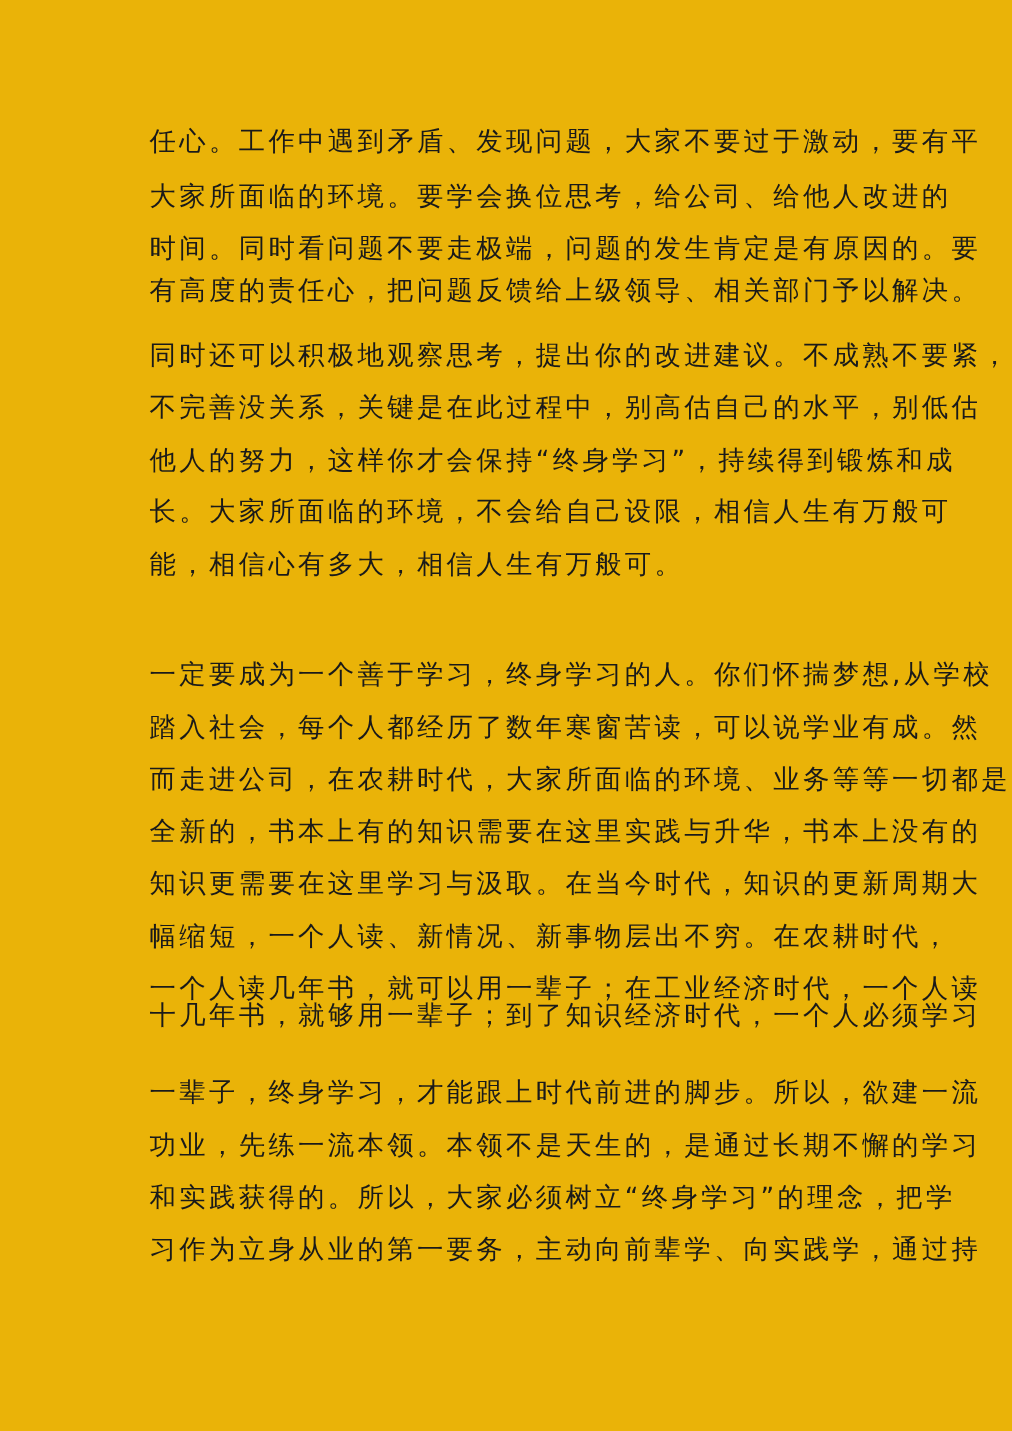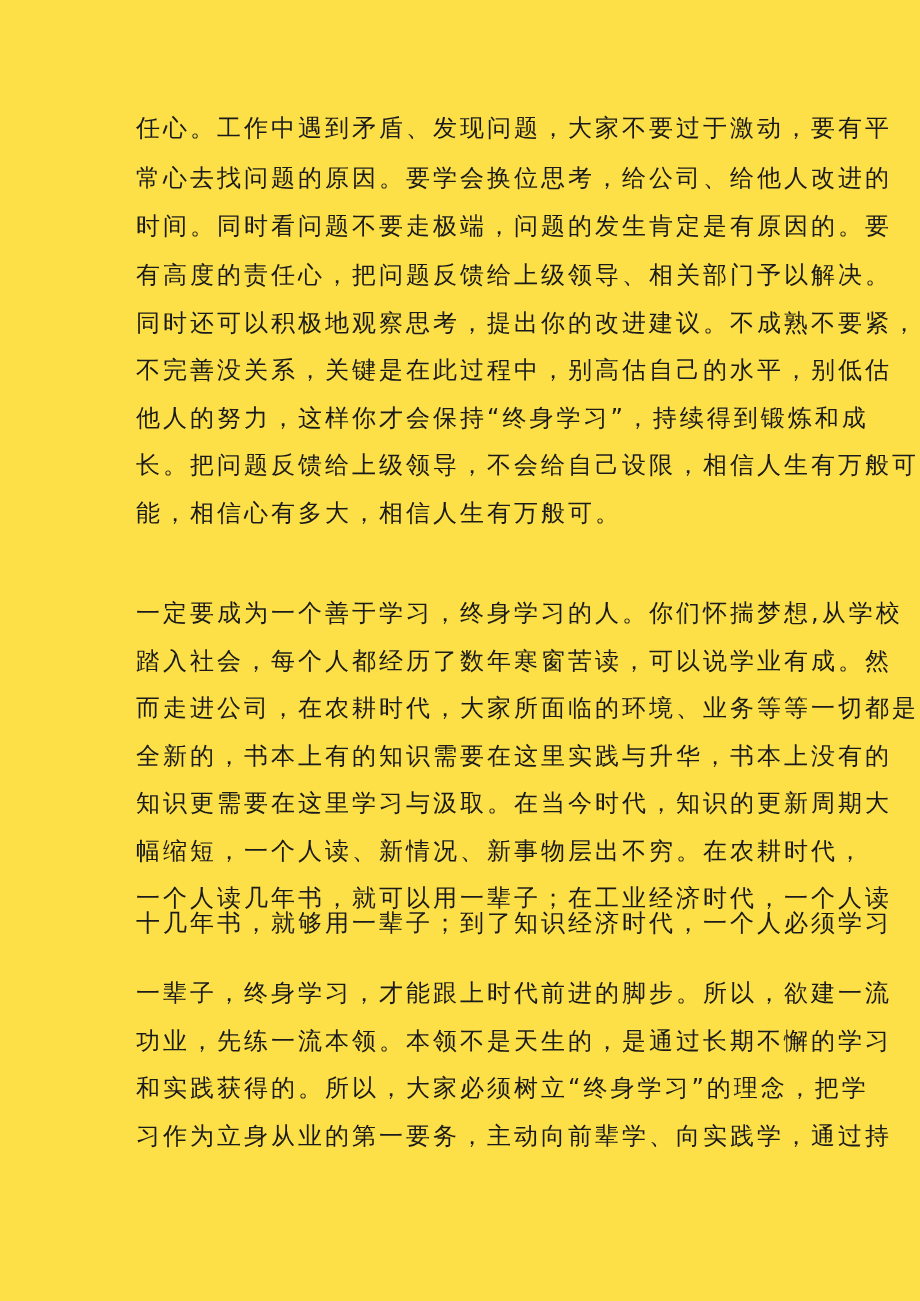--- a/index.html
+++ b/index.html
@@ -1,43 +1,43 @@
 <!DOCTYPE html>
 <html><head>
   <meta charset="utf-8">
   <style>
     html, body { margin: 0; padding: 0; background: #ffffff; }
     body { width: 920px; height: 1301px; position: relative; overflow: hidden; }
-    .page { position: absolute; left: 0; top: 0; width: 920px; height: 1301px; background: #fde047; }
+    .page { position: absolute; left: 0; top: 0; width: 920px; height: 1301px; background: #eab308; }
     .line {
       position: absolute;
       left: 136px;
       width: 660px;
       height: 30px;
       font-family: "DejaVu Sans", sans-serif;
       font-size: 24px;
       line-height: 30px;
       color: #1a1a1a;
       white-space: nowrap;
       letter-spacing: 3px;
     }
   </style>
 </head>
 <body>
 
 <div class="page">
   <div>
     <div class="line" style="top:113px">任心。工作中遇到矛盾、发现问题，大家不要过于激动，要有平</div>
-    <div class="line" style="top:163px">常心去找问题的原因。要学会换位思考，给公司、给他人改进的</div>
+    <div class="line" style="top:163px">大家所面临的环境。要学会换位思考，给公司、给他人改进的</div>
     <div class="line" style="top:211px">时间。同时看问题不要走极端，问题的发生肯定是有原因的。要</div>
-    <div class="line" style="top:260px">有高度的责任心，把问题反馈给上级领导、相关部门予以解决。</div>
+    <div class="line" style="top:249px">有高度的责任心，把问题反馈给上级领导、相关部门予以解决。</div>
     <div class="line" style="top:308px">同时还可以积极地观察思考，提出你的改进建议。不成熟不要紧，</div>
     <div class="line" style="top:355px">不完善没关系，关键是在此过程中，别高估自己的水平，别低估</div>
     <div class="line" style="top:403px">他人的努力，这样你才会保持“终身学习”，持续得到锻炼和成</div>
-    <div class="line" style="top:450px">长。把问题反馈给上级领导，不会给自己设限，相信人生有万般可</div>
+    <div class="line" style="top:450px">长。大家所面临的环境，不会给自己设限，相信人生有万般可</div>
     <div class="line" style="top:498px">能，相信心有多大，相信人生有万般可。</div>
   </div>
 
   <div>
     <div class="line" style="top:598px">一定要成为一个善于学习，终身学习的人。你们怀揣梦想,从学校</div>
     <div class="line" style="top:646px">踏入社会，每个人都经历了数年寒窗苦读，可以说学业有成。然</div>
     <div class="line" style="top:693px">而走进公司，在农耕时代，大家所面临的环境、业务等等一切都是</div>
     <div class="line" style="top:741px">全新的，书本上有的知识需要在这里实践与升华，书本上没有的</div>
     <div class="line" style="top:788px">知识更需要在这里学习与汲取。在当今时代，知识的更新周期大</div>
     <div class="line" style="top:836px">幅缩短，一个人读、新情况、新事物层出不穷。在农耕时代，</div>

